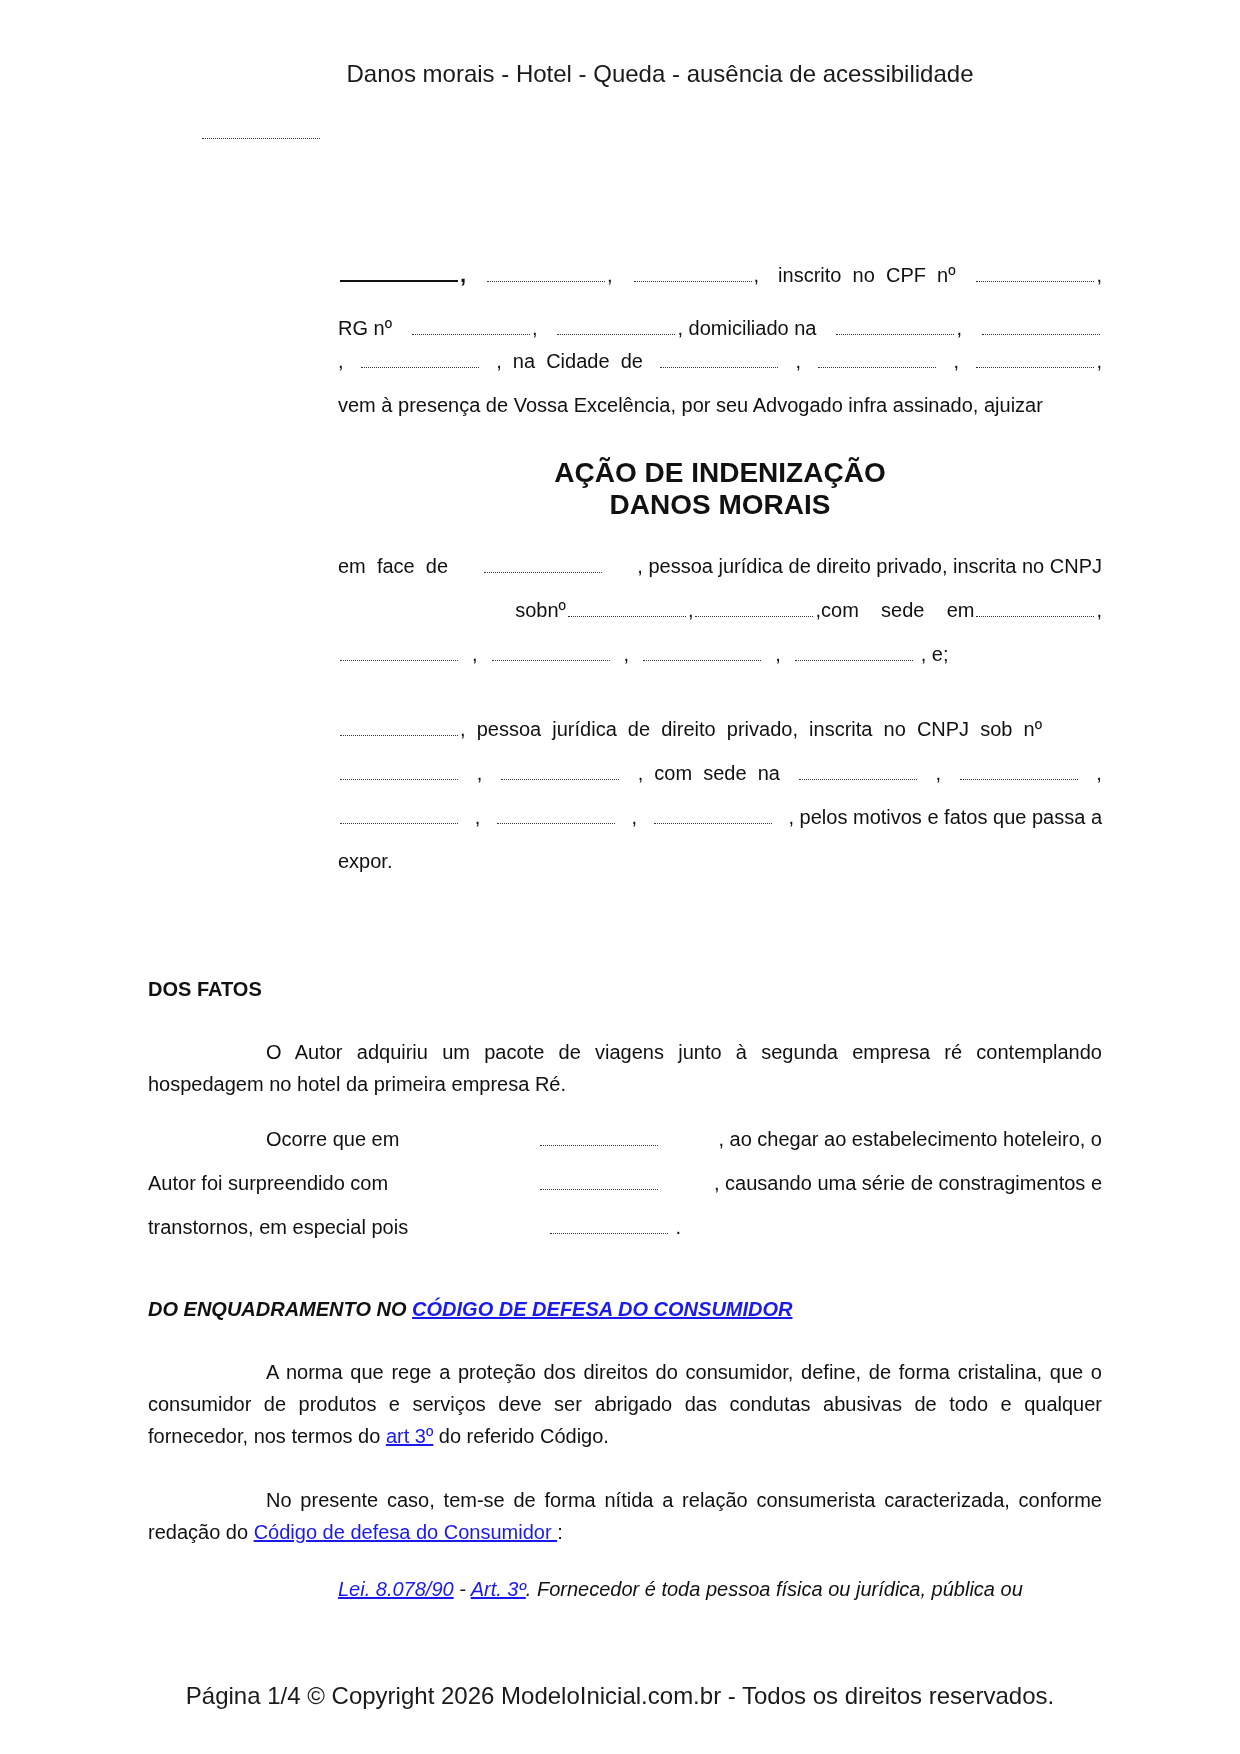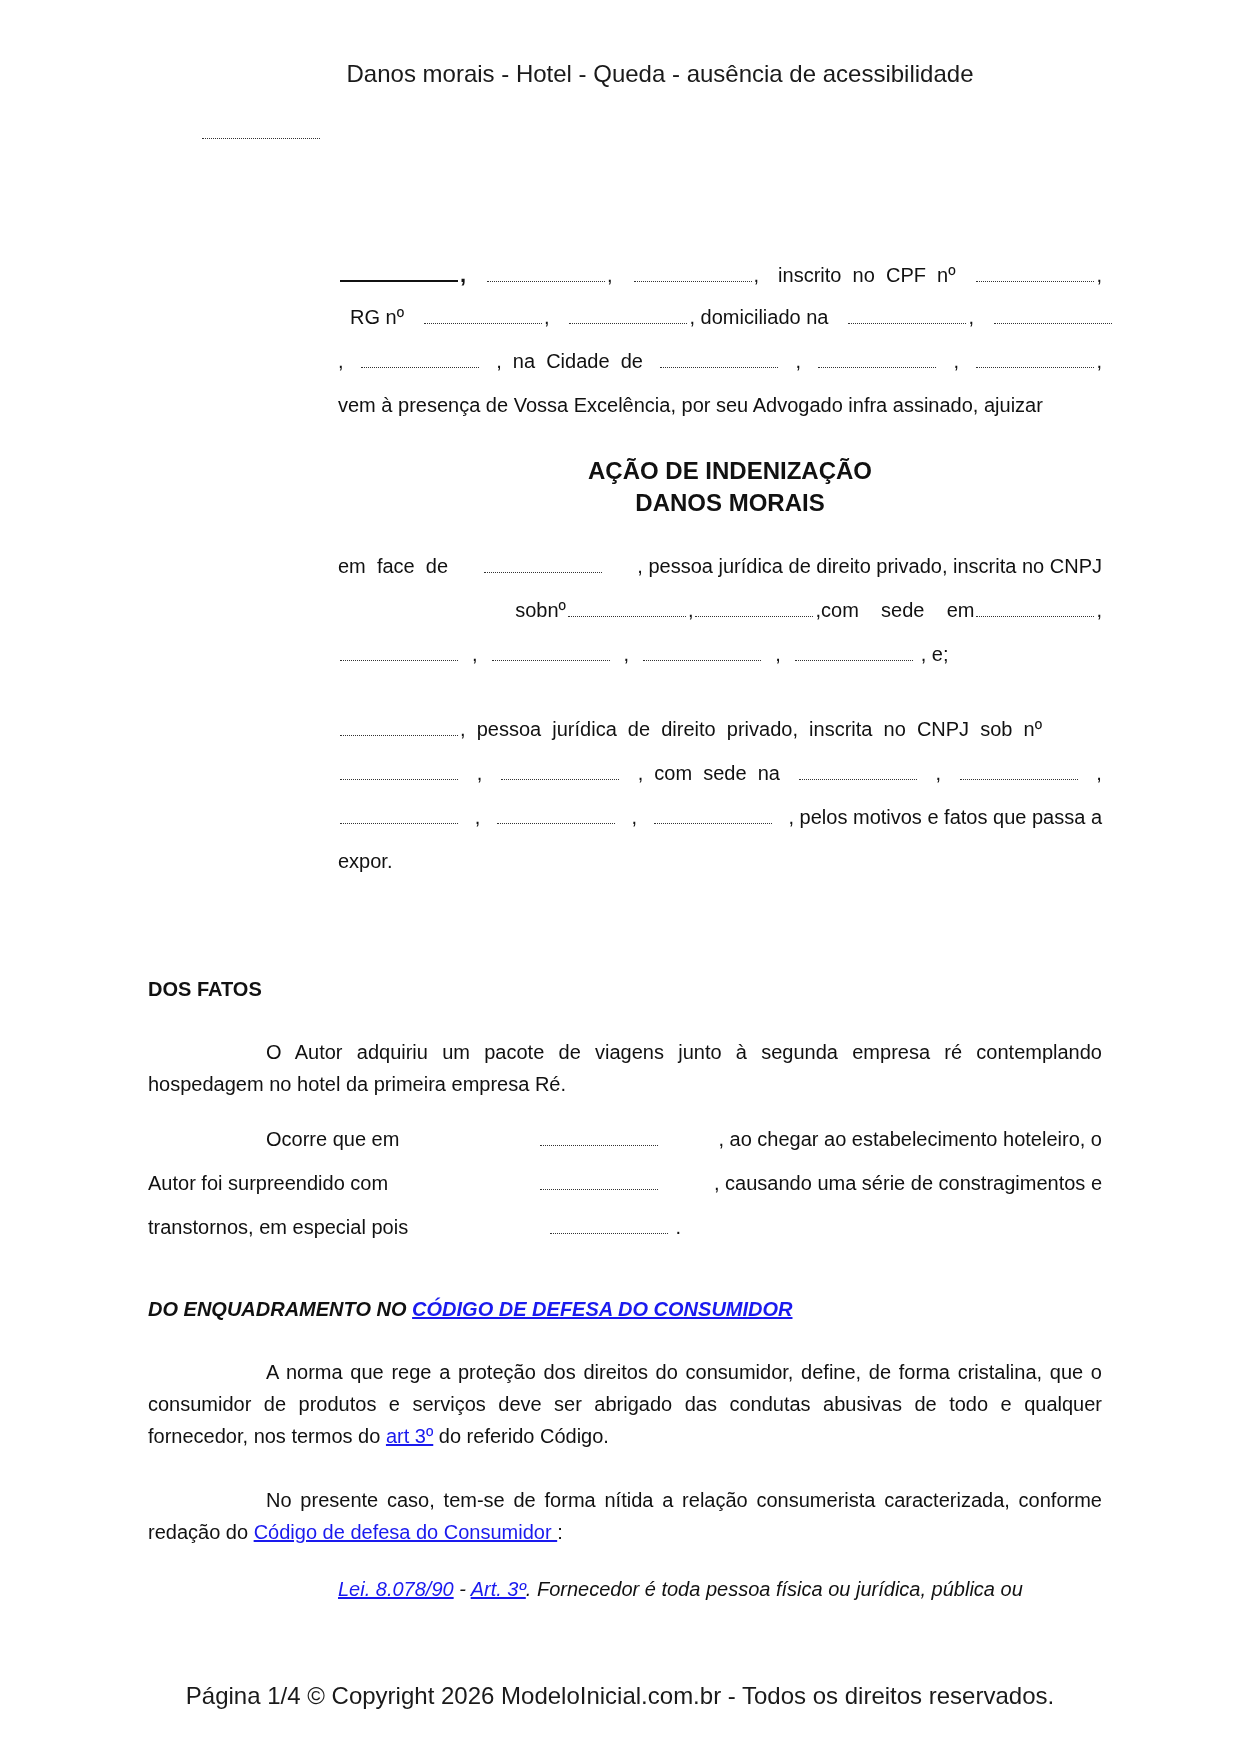--- a/index.html
+++ b/index.html
@@ -42,22 +42,22 @@
       display: flex;
       justify-content: space-between;
       align-items: baseline;
       font-size: 20px;
       white-space: nowrap;
     }
     .line.left { justify-content: flex-start; }
     .line span.t { white-space: pre; }
 
     .center-title {
-      position: absolute; left: 348px; width: 764px; text-align: center;
-      font-weight: bold; font-size: 24px;
+      position: absolute; left: 338px; width: 764px; text-align: center;
+      font-weight: bold; font-size: 28px;
     }
 
     .section-h {
       position: absolute; left: 148px; font-weight: bold; font-size: 20px; white-space: nowrap;
     }
     .para {
       position: absolute; left: 148px; width: 954px;
       font-size: 20px; line-height: 32px; text-align: justify;
       text-align-last: left;
     }
@@ -90,21 +90,21 @@
 </div>
 
 <div class="line" style="top:262px;">
   <span><span class="blank solid"></span><span class="bold-comma">,</span></span>
   <span><span class="blank w120"></span><span>,</span></span>
   <span><span class="blank w120"></span><span>,</span></span>
   <span class="t">inscrito  no  CPF  nº</span>
   <span><span class="blank w120"></span><span>,</span></span>
 </div>
 
-<div class="line" style="top:306px;margin-left:12px;">
+<div class="line" style="top:317px;">
   <span>RG nº</span>
   <span><span class="blank w120"></span><span>,</span></span>
   <span><span class="blank w120"></span><span>, domiciliado na</span></span>
   <span><span class="blank w120"></span><span>,</span></span>
   <span class="blank w120"></span>
 </div>
 
 <div class="line" style="top:350px;">
   <span>,</span>
   <span class="blank w120"></span>

